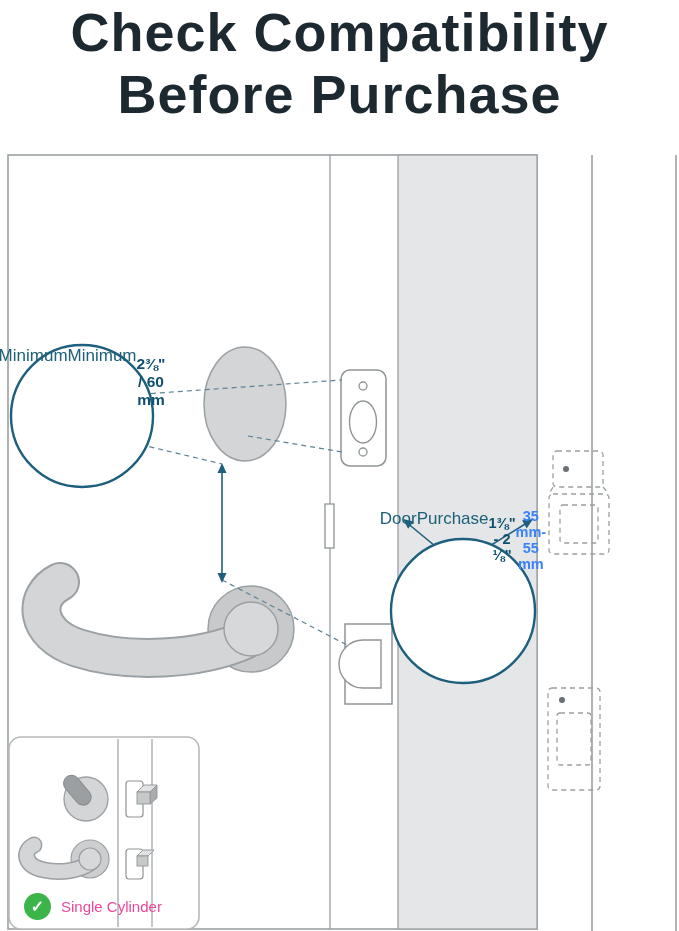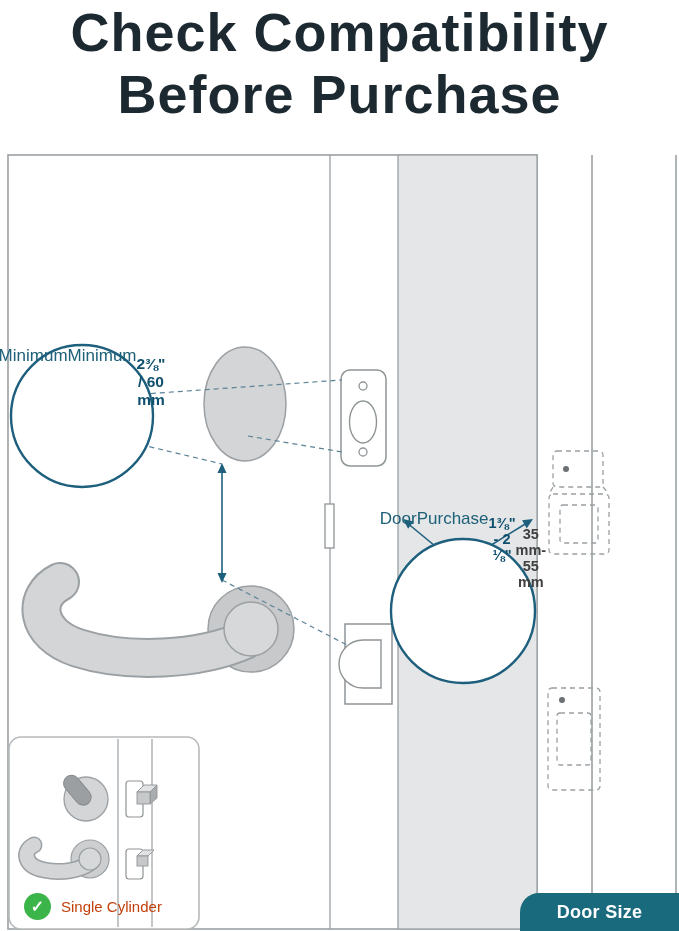--- a/index.html
+++ b/index.html
@@ -16,31 +16,31 @@
   .bdash{stroke:#5c8296;stroke-dasharray:5 4;fill:none;stroke-width:1.2;}
 
   .callout-text{
     position:absolute;display:flex;align-items:flex-start;justify-content:center;
     text-align:center;pointer-events:none;
   }
   .callout-text.min{left:11px;top:345px;width:142px;height:142px;}
   .callout-text.thick{left:391px;top:508px;width:144px;height:144px;}
   .c-label{font-size:17px;line-height:1.3;color:#1d6078;}
   .c-value{margin-top:10px;font-size:15.5px;font-weight:bold;color:#10506e;}
-  .c-value2{margin-top:18px;font-size:14.5px;font-weight:bold;color:#404040;}
+  .c-value2{margin-top:0;font-size:14.5px;font-weight:bold;color:#3b82f6;}
   .thick .c-value{margin-top:7px;font-size:14.5px;}
 
   .inset-caption{
     position:absolute;left:24px;top:893px;display:flex;align-items:center;gap:10px;
   }
   .check-circle{
     width:27px;height:27px;border-radius:50%;background:#3bb54a;color:#ffffff;
     display:flex;align-items:center;justify-content:center;font-size:16px;font-weight:bold;
   }
-  .inset-label{font-size:15px;color:#c2410c;}
+  .inset-label{font-size:15px;color:#ec4899;}
 
   .badge{
     position:absolute;left:520px;top:893px;width:159px;height:38px;background:#1a6a7e;
     border-top-left-radius:19px;display:flex;align-items:center;justify-content:center;
     color:#ffffff;font-size:18px;font-weight:bold;letter-spacing:0.3px;
   }
 </style>
 </head>
 <body>
 
@@ -167,17 +167,14 @@
     <div class="c-value2">35 mm-55 mm</div>
   </div>
 
   <div class="inset-caption">
     <span class="check-circle">
       <span>✓</span>
     </span>
     <span class="inset-label">Single Cylinder</span>
   </div>
 
-  <div class="badge">
-    <span>Door Size</span>
-  </div>
 
 </div>
 
 </body></html>

